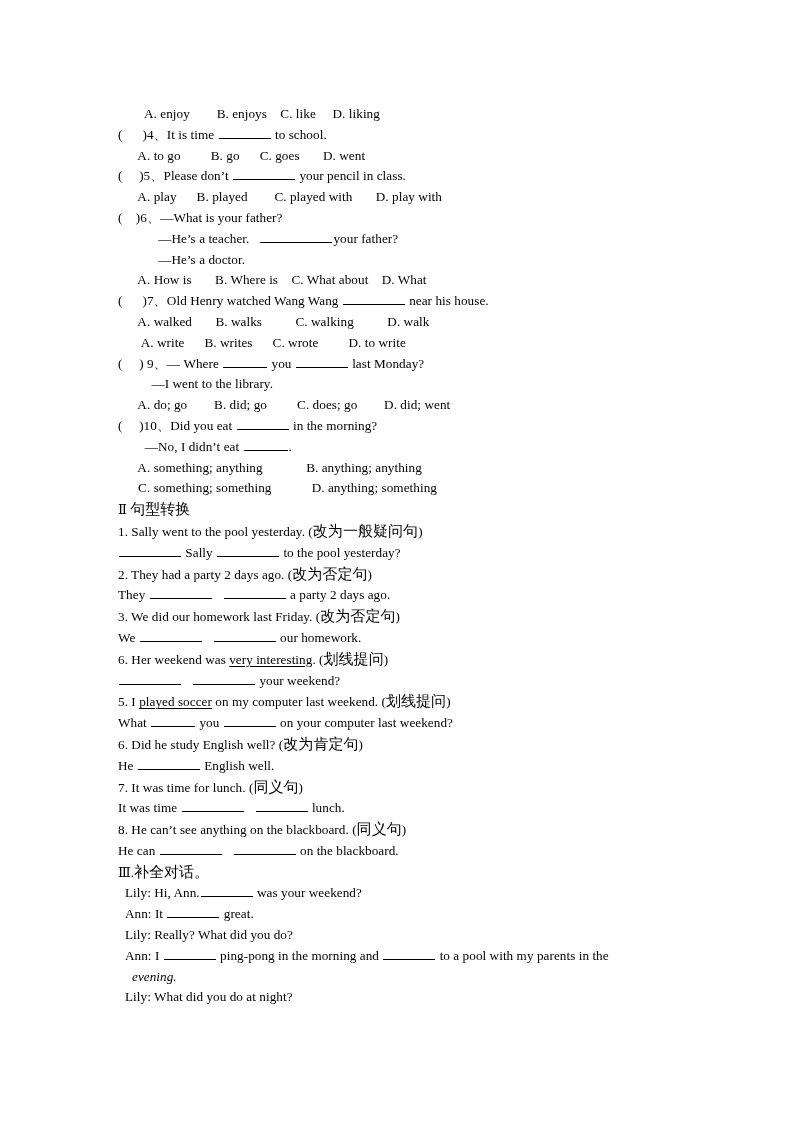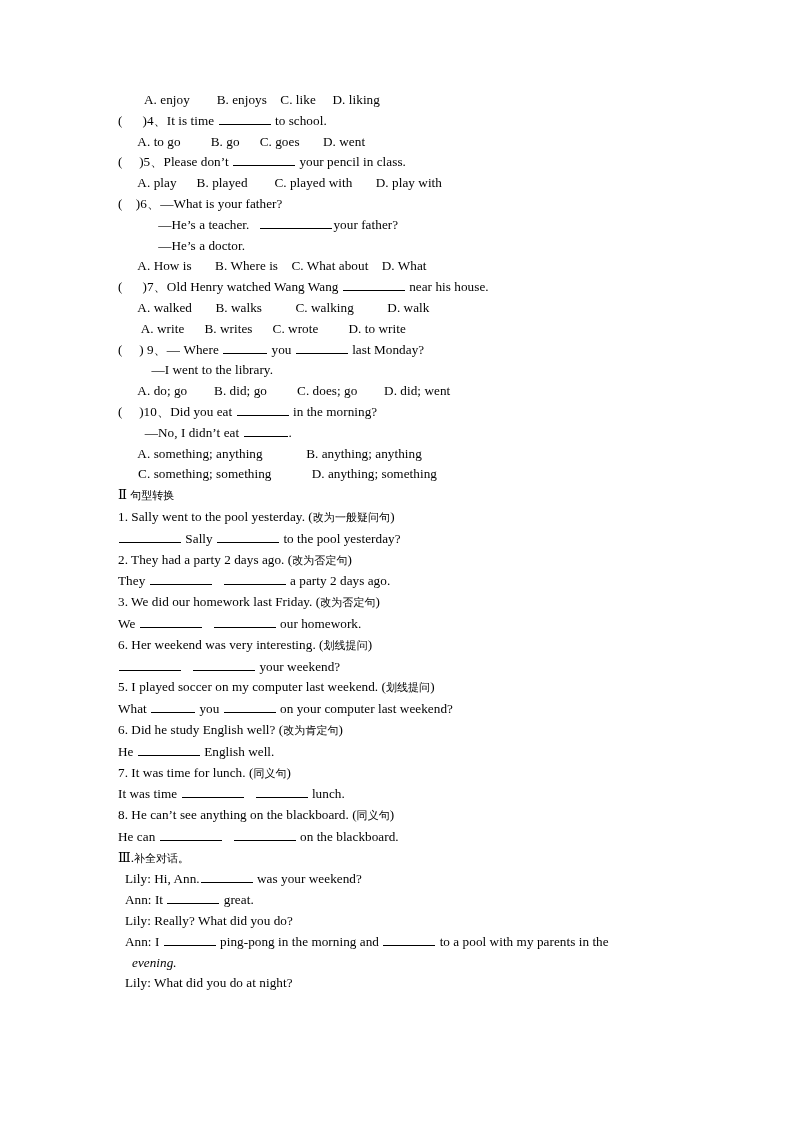--- a/index.html
+++ b/index.html
@@ -18,51 +18,52 @@
   .page {
     position: relative;
     width: 794px;
     height: 1123px;
     box-sizing: border-box;
     padding: 0;
   }
   .content {
     position: absolute;
     left: 118px;
-    top: 90px;
+    top: 104px;
     width: 560px;
   }
   .ln {
     font-size: 13.2px;
     line-height: 20.8px;
     white-space: pre;
     letter-spacing: 0.05px;
   }
   .ln.wrapline {
     white-space: normal;
     text-align: justify;
     text-justify: inter-word;
     width: 558px;
   }
   .cn {
     font-family: "DejaVu Sans", "Liberation Sans", sans-serif;
-    font-size: 11px;
+    font-size: 15px;
   }
   .blank {
     display: inline-block;
     border-bottom: 1px solid #000;
     vertical-align: baseline;
     height: 0.92em;
     margin: 0 1px;
   }
   .b-sm { width: 44px; }
   .b-md { width: 52px; }
   .b-lg { width: 62px; }
   .b-xl { width: 72px; }
   .uline {
+    text-decoration: underline;
     text-underline-offset: 1.5px;
   }
   .secthead {
     font-size: 13.2px;
     line-height: 20.8px;
     white-space: pre;
   }
   .dlg {
     padding-left: 7px;
   }

